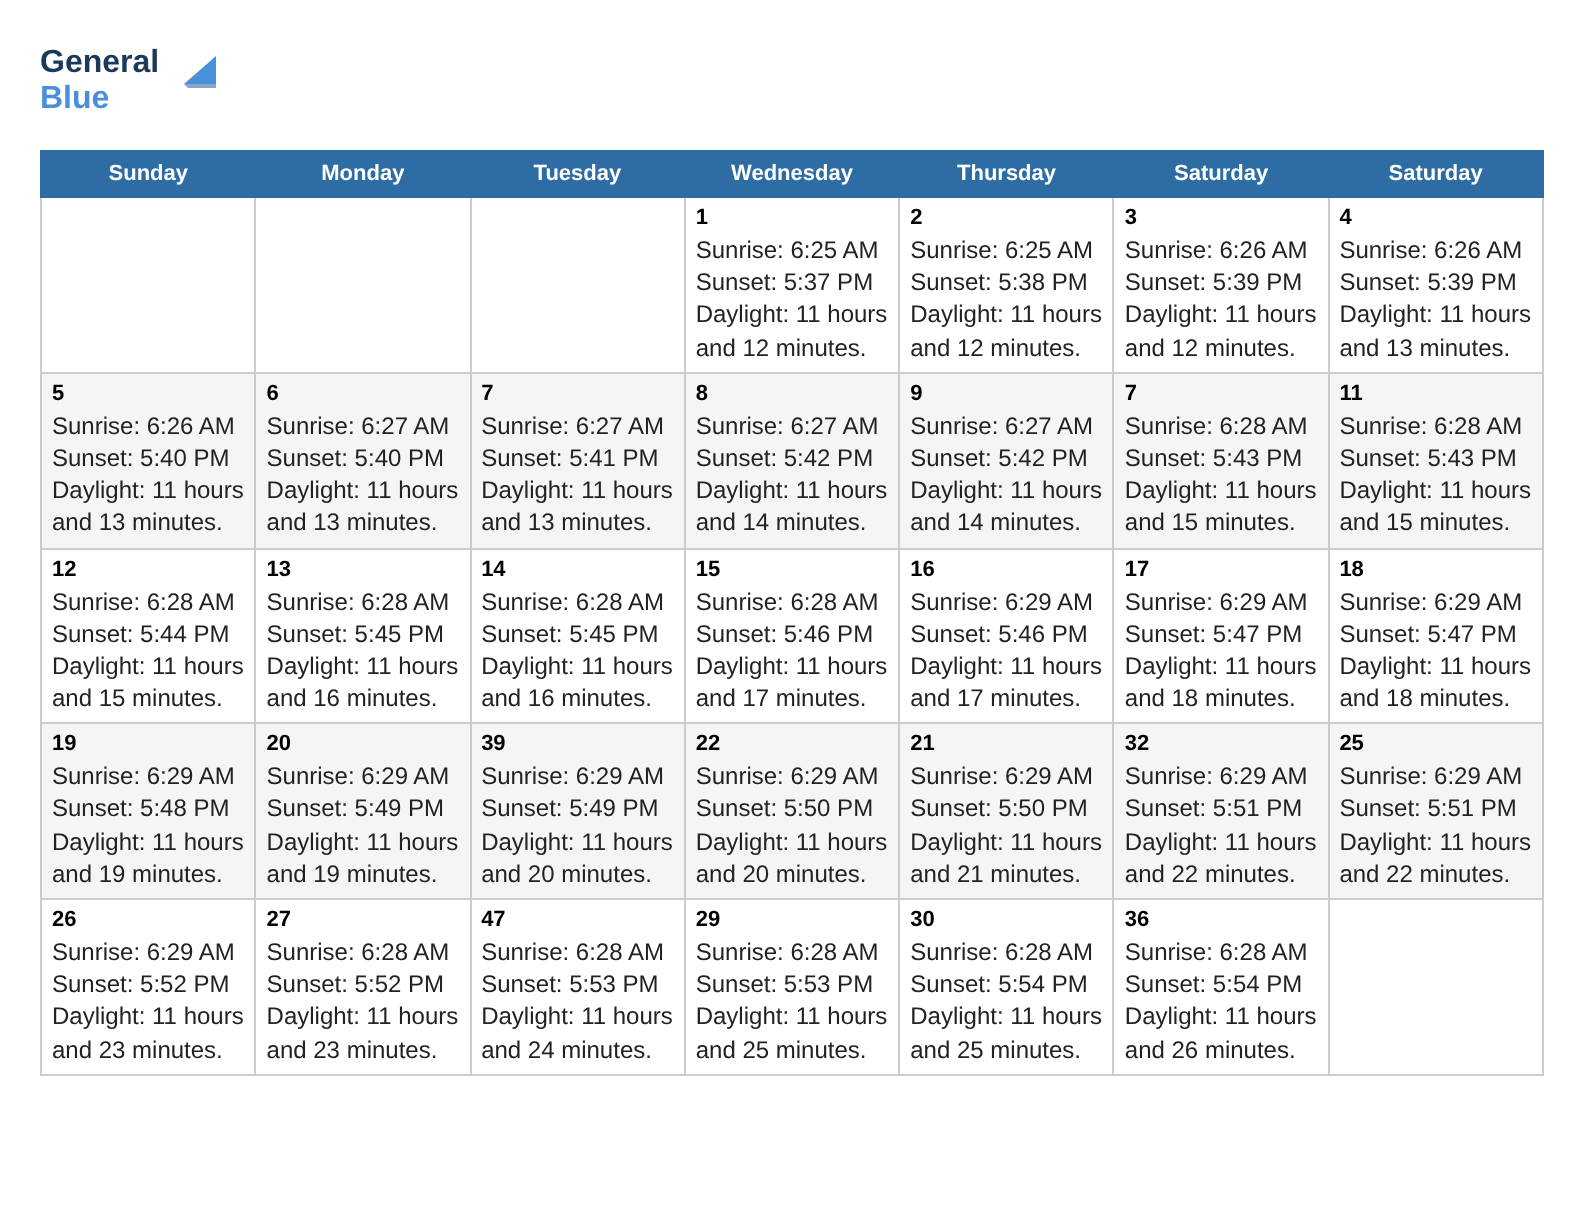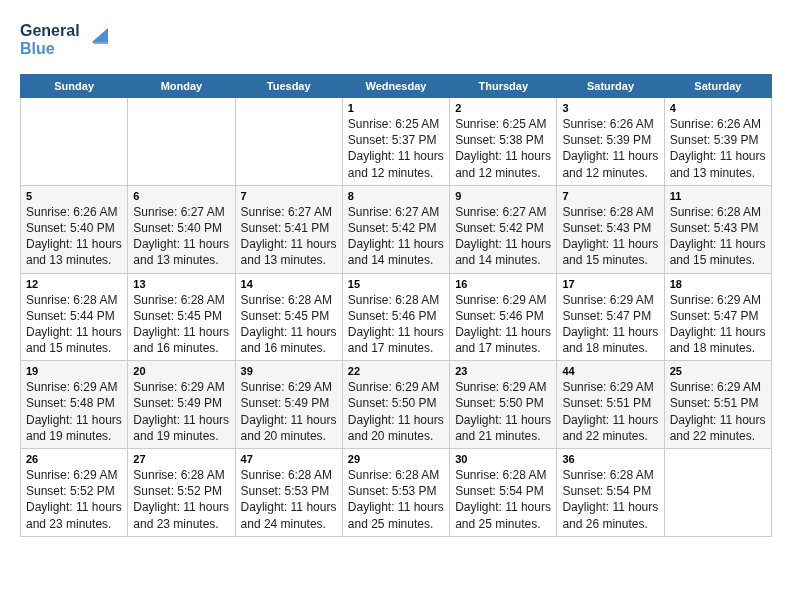--- a/index.html
+++ b/index.html
@@ -252,27 +252,27 @@
 Sunset: 5:49 PM
 Daylight: 11 hours and 20 minutes.</div>
           </td>
           <td>
             <div class="day-num">22</div>
             <div class="day-info" style="white-space: pre-line;">Sunrise: 6:29 AM
 Sunset: 5:50 PM
 Daylight: 11 hours and 20 minutes.</div>
           </td>
           <td>
-            <div class="day-num">23</div>
+            <div class="day-num">21</div>
             <div class="day-info" style="white-space: pre-line;">Sunrise: 6:29 AM
 Sunset: 5:50 PM
 Daylight: 11 hours and 21 minutes.</div>
           </td>
           <td>
-            <div class="day-num">44</div>
+            <div class="day-num">32</div>
             <div class="day-info" style="white-space: pre-line;">Sunrise: 6:29 AM
 Sunset: 5:51 PM
 Daylight: 11 hours and 22 minutes.</div>
           </td>
           <td>
             <div class="day-num">25</div>
             <div class="day-info" style="white-space: pre-line;">Sunrise: 6:29 AM
 Sunset: 5:51 PM
 Daylight: 11 hours and 22 minutes.</div>
           </td>

